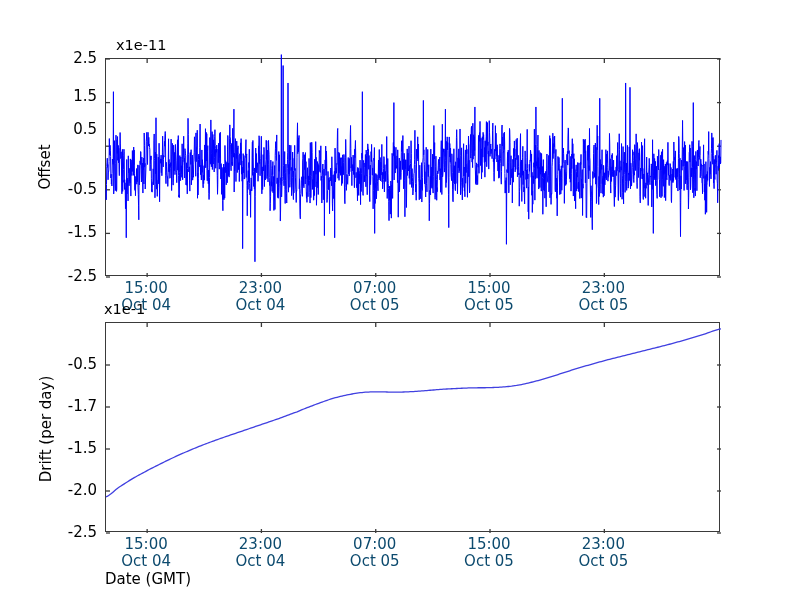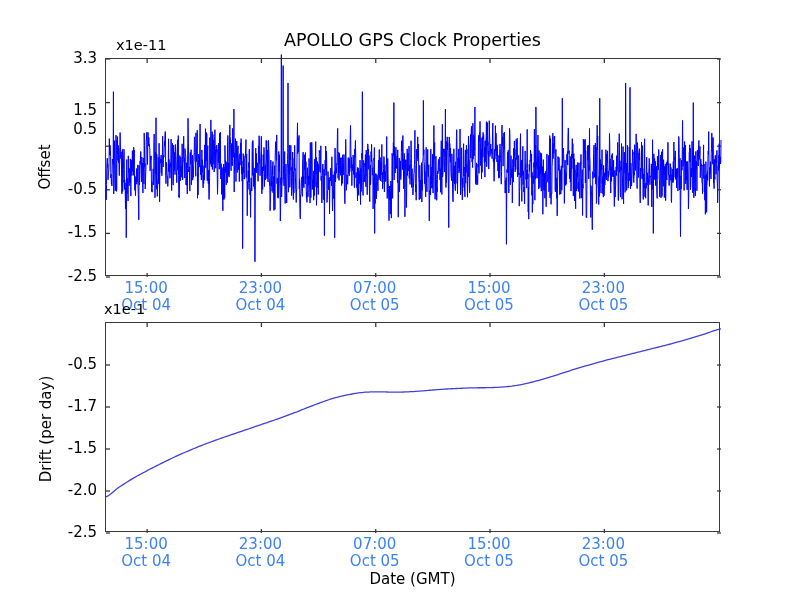--- a/index.html
+++ b/index.html
@@ -54,48 +54,47 @@
     white-space: nowrap;
     transform-origin: 50% 50%;
     transform: rotate(-90deg);
     text-align: center;
   }
   .xlabel {
     position: absolute;
     font-size: 15px;
     color: #000000;
     white-space: nowrap;
-    text-align: center;
+    text-align: left;
   }
   .ytick {
     position: absolute;
     font-size: 15px;
     color: #000000;
     white-space: nowrap;
     text-align: right;
     transform: translateY(-50%);
   }
   .xtick {
     position: absolute;
     font-size: 15px;
-    color: #3b82f6;
+    color: #0c4a6e;
     white-space: nowrap;
     text-align: center;
     transform: translateX(-50%);
     line-height: 1.12;
   }
   .xtick .l1 { display: block; }
   .xtick .l2 { display: block; }
 </style>
 </head>
 <body>
 
 <div id="figure">
 
-  <div class="fig-title" id="figTitle" style="left:105px; top:30px; width:615px;">APOLLO GPS Clock Properties</div>
 
   <div class="exp-label" style="left:116px; top:37px;">x1e-11</div>
 
   <div class="ylabel" style="left:-5px; top:158px; width:100px;">Offset</div>
 
   <div class="axes" id="axesTop" style="left:105px; top:58px; width:615px; height:218px;">
     <svg class="plotsvg" id="svgTop" width="615" height="218" viewBox="0 0 615 218">
       <g id="ticksTop">
           <line x1="41.1435" x2="41.1435" y1="218" y2="214" stroke="#3a3a3a" stroke-width="1.3"></line>
           <line x1="41.1435" x2="41.1435" y1="0" y2="4" stroke="#3a3a3a" stroke-width="1.3"></line>
@@ -118,22 +117,22 @@
           <line y1="174.4" y2="174.4" x1="0" x2="4" stroke="#3a3a3a" stroke-width="1.3"></line>
           <line y1="174.4" y2="174.4" x1="615" x2="611" stroke="#3a3a3a" stroke-width="1.3"></line>
           <line y1="218" y2="218" x1="0" x2="4" stroke="#3a3a3a" stroke-width="1.3"></line>
           <line y1="218" y2="218" x1="615" x2="611" stroke="#3a3a3a" stroke-width="1.3"></line>
         </g>
       <polyline id="offsetLine" fill="none" stroke="#0000ff" stroke-width="1" points="0.00,130.96 0.26,140.84 0.51,125.60 0.77,107.42 1.03,103.16 1.28,99.19 1.54,108.39 1.79,105.54 2.05,120.79 2.31,113.93 2.56,113.08 2.82,110.97 3.08,102.52 3.33,79.55 3.59,92.10 3.85,96.14 4.10,86.30 4.36,91.65 4.61,97.43 4.87,118.97 5.13,115.20 5.38,124.93 5.64,120.62 5.90,127.01 6.15,114.75 6.41,100.03 6.67,101.97 6.92,103.11 7.18,105.33 7.43,32.70 7.69,134.94 7.95,129.12 8.20,107.05 8.46,81.68 8.72,101.37 8.97,116.90 9.23,131.73 9.49,131.09 9.74,104.26 10.00,76.15 10.25,118.98 10.51,132.39 10.77,130.26 11.02,80.85 11.28,94.46 11.54,77.54 11.79,101.33 12.05,97.40 12.31,86.41 12.56,103.83 12.82,89.25 13.07,110.05 13.33,116.62 13.59,103.87 13.84,91.95 14.10,73.54 14.36,84.94 14.61,92.88 14.87,99.68 15.13,92.78 15.38,99.58 15.64,118.99 15.89,134.84 16.15,100.58 16.41,90.35 16.66,132.38 16.92,120.97 17.18,123.33 17.43,110.41 17.69,96.12 17.94,90.23 18.20,92.52 18.46,129.78 18.71,120.72 18.97,130.76 19.23,128.88 19.48,149.71 19.74,130.27 20.00,123.76 20.25,178.76 20.51,121.08 20.76,100.49 21.02,134.95 21.28,119.16 21.53,127.20 21.79,120.93 22.05,141.91 22.30,96.83 22.56,113.78 22.82,109.20 23.07,126.80 23.33,119.19 23.58,122.17 23.84,109.49 24.10,124.10 24.35,99.90 24.61,111.41 24.87,137.05 25.12,100.77 25.38,103.96 25.64,113.40 25.89,116.55 26.15,109.04 26.40,91.56 26.66,112.40 26.92,111.90 27.17,98.14 27.43,116.33 27.69,88.04 27.94,105.68 28.20,91.05 28.46,114.92 28.71,130.62 28.97,131.45 29.22,120.16 29.48,136.72 29.74,117.44 29.99,122.23 30.25,121.36 30.51,109.57 30.76,125.19 31.02,117.44 31.28,122.75 31.53,118.07 31.79,105.87 32.04,128.18 32.30,135.22 32.56,146.82 32.81,160.81 33.07,106.31 33.33,125.88 33.58,119.97 33.84,111.89 34.10,101.89 34.35,105.51 34.61,92.50 34.86,92.96 35.12,103.99 35.38,123.03 35.63,120.13 35.89,98.10 36.15,109.43 36.40,104.01 36.66,122.38 36.92,134.04 37.17,108.99 37.43,110.75 37.68,99.08 37.94,125.01 38.20,73.98 38.45,86.52 38.71,108.14 38.97,104.34 39.22,130.02 39.48,121.01 39.74,114.01 39.99,107.38 40.25,82.44 40.50,79.02 40.76,73.35 41.02,81.96 41.27,90.17 41.53,105.53 41.79,85.57 42.04,73.30 42.30,81.56 42.56,87.05 42.81,78.33 43.07,85.88 43.32,85.18 43.58,88.58 43.84,90.83 44.09,111.80 44.35,105.41 44.61,96.95 44.86,100.83 45.12,96.86 45.38,119.86 45.63,132.45 45.89,130.41 46.14,133.16 46.40,123.30 46.66,122.92 46.91,123.40 47.17,109.80 47.43,125.82 47.68,118.53 47.94,81.87 48.20,74.96 48.45,99.43 48.71,101.25 48.96,138.79 49.22,125.39 49.48,93.19 49.73,114.77 49.99,58.76 50.25,100.07 50.50,130.12 50.76,95.16 51.02,128.20 51.27,137.36 51.53,129.14 51.78,120.77 52.04,120.21 52.30,98.14 52.55,120.97 52.81,124.92 53.07,84.22 53.32,100.21 53.58,142.78 53.83,115.72 54.09,102.46 54.35,99.93 54.60,104.23 54.86,103.03 55.12,96.14 55.37,113.75 55.63,100.11 55.89,116.74 56.14,107.47 56.40,93.80 56.65,77.15 56.91,97.03 57.17,107.96 57.42,100.44 57.68,96.42 57.94,98.11 58.19,88.98 58.45,82.39 58.71,87.12 58.96,75.10 59.22,72.52 59.47,74.79 59.73,116.57 59.99,124.67 60.24,103.25 60.50,107.70 60.76,113.61 61.01,115.87 61.27,118.33 61.53,117.68 61.78,127.39 62.04,120.36 62.29,100.20 62.55,79.80 62.81,112.62 63.06,100.46 63.32,113.09 63.58,105.10 63.83,119.28 64.09,119.02 64.35,109.14 64.60,103.67 64.86,107.54 65.11,80.14 65.37,107.73 65.63,131.56 65.88,97.92 66.14,95.22 66.40,84.39 66.65,86.32 66.91,123.40 67.17,126.14 67.42,119.88 67.68,86.15 67.93,97.99 68.19,111.81 68.45,102.74 68.70,93.38 68.96,115.64 69.22,110.10 69.47,85.49 69.73,95.33 69.99,101.81 70.24,111.85 70.50,113.29 70.75,123.67 71.01,107.00 71.27,93.36 71.52,80.82 71.78,111.21 72.04,99.70 72.29,76.60 72.55,116.75 72.81,138.10 73.06,135.84 73.32,138.64 73.57,113.21 73.83,96.59 74.09,110.18 74.34,120.38 74.60,121.69 74.86,97.98 75.11,111.53 75.37,106.74 75.63,115.28 75.88,118.35 76.14,84.82 76.39,100.57 76.65,120.82 76.91,106.82 77.16,100.93 77.42,96.06 77.68,77.22 77.93,94.92 78.19,102.72 78.45,99.32 78.70,119.01 78.96,89.65 79.21,91.53 79.47,94.83 79.73,96.68 79.98,125.84 80.24,123.08 80.50,103.81 80.75,126.26 81.01,114.17 81.27,134.88 81.52,109.37 81.78,84.86 82.03,59.34 82.29,75.61 82.55,95.17 82.80,112.94 83.06,109.94 83.32,107.87 83.57,121.11 83.83,132.11 84.09,95.25 84.34,93.51 84.60,97.13 84.85,105.41 85.11,90.69 85.37,125.86 85.62,118.48 85.88,112.04 86.14,100.86 86.39,96.05 86.65,121.16 86.90,117.14 87.16,117.19 87.42,118.20 87.67,105.95 87.93,97.10 88.19,93.37 88.44,77.80 88.70,80.72 88.96,96.90 89.21,102.08 89.47,102.94 89.72,117.25 89.98,73.90 90.24,102.69 90.49,88.69 90.75,89.60 91.01,86.19 91.26,71.21 91.52,139.26 91.78,114.05 92.03,136.00 92.29,119.39 92.54,100.19 92.80,95.08 93.06,99.95 93.31,97.32 93.57,107.78 93.83,88.46 94.08,65.02 94.34,106.99 94.60,115.70 94.85,106.08 95.11,116.93 95.36,121.05 95.62,115.03 95.88,90.93 96.13,113.33 96.39,100.68 96.65,105.01 96.90,125.40 97.16,128.81 97.42,116.34 97.67,124.61 97.93,106.72 98.18,107.61 98.44,121.16 98.70,85.95 98.95,103.60 99.21,102.43 99.47,69.69 99.72,108.81 99.98,91.47 100.24,73.33 100.49,101.74 100.75,74.74 101.00,111.50 101.26,121.79 101.52,92.82 101.77,86.62 102.03,108.69 102.29,124.74 102.54,111.08 102.80,134.74 103.06,140.50 103.31,135.85 103.57,118.34 103.82,78.53 104.08,102.23 104.34,105.24 104.59,104.50 104.85,60.93 105.11,84.94 105.36,107.74 105.62,94.42 105.88,85.99 106.13,72.66 106.39,110.53 106.64,93.66 106.90,75.48 107.16,105.04 107.41,80.83 107.67,90.20 107.93,85.60 108.18,112.99 108.44,98.25 108.70,77.70 108.95,70.69 109.21,86.36 109.46,89.68 109.72,109.26 109.98,97.92 110.23,90.24 110.49,93.26 110.75,86.08 111.00,107.75 111.26,116.47 111.52,135.28 111.77,125.59 112.03,90.20 112.28,103.72 112.54,84.21 112.80,91.85 113.05,96.56 113.31,110.15 113.57,74.45 113.82,96.95 114.08,98.66 114.34,73.22 114.59,104.12 114.85,119.98 115.10,104.59 115.36,107.94 115.62,135.32 115.87,125.65 116.13,108.44 116.39,134.93 116.64,141.61 116.90,151.73 117.16,110.40 117.41,140.10 117.67,105.04 117.92,140.77 118.18,128.05 118.44,108.36 118.69,139.13 118.95,86.45 119.21,102.10 119.46,101.67 119.72,113.69 119.97,102.67 120.23,125.85 120.49,110.33 120.74,108.21 121.00,103.68 121.26,123.77 121.51,90.07 121.77,76.46 122.03,78.95 122.28,116.84 122.54,113.56 122.79,103.82 123.05,118.13 123.31,116.34 123.56,79.13 123.82,65.87 124.08,77.49 124.33,78.38 124.59,85.20 124.85,108.28 125.10,111.77 125.36,95.79 125.61,84.46 125.87,105.63 126.13,103.01 126.38,106.74 126.64,69.37 126.90,84.20 127.15,90.31 127.41,95.77 127.67,98.20 127.92,50.14 128.18,133.00 128.43,94.30 128.69,111.85 128.95,107.75 129.20,88.45 129.46,79.66 129.72,94.24 129.97,122.55 130.23,94.47 130.49,99.43 130.74,82.14 131.00,93.82 131.25,113.55 131.51,88.96 131.77,90.31 132.02,86.84 132.28,95.72 132.54,110.63 132.79,104.02 133.05,103.52 133.31,122.56 133.56,113.70 133.82,94.78 134.07,106.12 134.33,99.46 134.59,83.85 134.84,99.79 135.10,79.63 135.36,91.24 135.61,115.17 135.87,101.91 136.13,122.24 136.38,108.18 136.64,189.66 136.89,129.31 137.15,94.64 137.41,97.60 137.66,113.75 137.92,96.50 138.18,120.11 138.43,118.74 138.69,119.68 138.95,99.67 139.20,99.21 139.46,96.63 139.71,88.03 139.97,80.61 140.23,118.52 140.48,96.35 140.74,94.91 141.00,126.67 141.25,156.76 141.51,134.45 141.77,122.16 142.02,130.45 142.28,111.63 142.53,122.66 142.79,103.52 143.05,108.68 143.30,90.24 143.56,124.56 143.82,132.71 144.07,135.94 144.33,130.46 144.59,158.35 144.84,130.10 145.10,118.90 145.35,120.64 145.61,131.97 145.87,131.31 146.12,96.10 146.38,83.07 146.64,116.34 146.89,81.45 147.15,98.86 147.41,112.67 147.66,127.46 147.92,125.20 148.17,115.92 148.43,130.08 148.69,108.95 148.94,202.74 149.20,137.75 149.46,113.88 149.71,89.02 149.97,112.34 150.23,96.77 150.48,94.58 150.74,113.85 150.99,103.60 151.25,107.43 151.51,104.44 151.76,111.86 152.02,122.30 152.28,116.35 152.53,86.91 152.79,89.87 153.05,76.76 153.30,78.89 153.56,104.44 153.81,103.55 154.07,116.75 154.33,99.47 154.58,98.98 154.84,98.14 155.10,90.61 155.35,77.27 155.61,115.22 155.86,134.85 156.12,107.84 156.38,109.82 156.63,130.56 156.89,116.83 157.15,95.61 157.40,101.85 157.66,111.86 157.92,88.40 158.17,90.65 158.43,127.57 158.68,115.72 158.94,113.99 159.20,106.30 159.45,120.98 159.71,105.02 159.97,100.76 160.22,81.22 160.48,100.43 160.74,81.98 160.99,119.64 161.25,91.00 161.50,116.65 161.76,101.64 162.02,122.93 162.27,105.25 162.53,81.38 162.79,91.06 163.04,95.21 163.30,118.82 163.56,126.42 163.81,122.70 164.07,151.75 164.32,144.68 164.58,137.19 164.84,101.15 165.09,109.44 165.35,116.72 165.61,127.20 165.86,123.28 166.12,132.43 166.38,107.54 166.63,115.41 166.89,102.56 167.14,133.96 167.40,117.56 167.66,122.54 167.91,151.45 168.17,117.54 168.43,141.20 168.68,106.52 168.94,150.44 169.20,96.33 169.45,89.40 169.71,82.67 169.96,92.34 170.22,98.63 170.48,101.35 170.73,75.93 170.99,124.68 171.25,118.87 171.50,138.45 171.76,133.20 172.02,120.93 172.27,139.25 172.53,128.77 172.78,92.50 173.04,112.31 173.30,95.79 173.55,106.97 173.81,124.16 174.07,135.97 174.32,162.04 174.58,151.04 174.84,118.70 175.09,125.68 175.35,-4.36 175.60,137.95 175.86,126.94 176.12,122.61 176.37,120.40 176.63,119.62 176.89,117.54 177.14,6.54 177.40,106.43 177.66,121.47 177.91,126.54 178.17,126.93 178.42,114.84 178.68,92.56 178.94,130.35 179.19,144.49 179.45,121.85 179.71,113.44 179.96,105.08 180.22,130.57 180.48,134.36 180.73,144.01 180.99,122.98 181.24,109.61 181.50,100.68 181.76,93.25 182.01,23.98 182.27,116.17 182.53,133.15 182.78,105.51 183.04,115.09 183.30,85.98 183.55,102.26 183.81,128.32 184.06,123.77 184.32,92.72 184.58,100.69 184.83,86.27 185.09,111.50 185.35,108.38 185.60,136.65 185.86,132.03 186.12,128.87 186.37,118.61 186.63,93.02 186.88,102.31 187.14,130.01 187.40,140.57 187.65,112.08 187.91,133.88 188.17,99.32 188.42,110.95 188.68,86.34 188.93,111.68 189.19,109.43 189.45,118.09 189.70,128.99 189.96,133.13 190.22,143.44 190.47,131.68 190.73,132.05 190.99,98.18 191.24,76.97 191.50,63.82 191.75,94.68 192.01,84.32 192.27,78.91 192.52,92.69 192.78,81.50 193.04,76.46 193.29,129.85 193.55,119.76 193.81,144.06 194.06,156.44 194.32,159.84 194.57,135.70 194.83,134.53 195.09,129.43 195.34,121.70 195.60,120.67 195.86,117.76 196.11,134.75 196.37,137.35 196.63,103.04 196.88,99.54 197.14,93.13 197.39,126.58 197.65,117.49 197.91,128.81 198.16,95.83 198.42,99.57 198.68,110.63 198.93,95.69 199.19,124.96 199.45,93.58 199.70,120.04 199.96,102.64 200.21,129.12 200.47,139.24 200.73,133.46 200.98,143.37 201.24,113.17 201.50,108.74 201.75,123.27 202.01,137.72 202.27,116.91 202.52,121.64 202.78,126.34 203.03,99.41 203.29,109.07 203.55,121.47 203.80,133.57 204.06,144.06 204.32,83.62 204.57,116.59 204.83,138.63 205.09,128.15 205.34,117.17 205.60,83.20 205.85,83.48 206.11,93.67 206.37,130.46 206.62,127.06 206.88,120.49 207.14,129.70 207.39,111.90 207.65,141.20 207.91,131.77 208.16,134.22 208.42,136.55 208.67,100.15 208.93,127.97 209.19,127.47 209.44,99.22 209.70,82.63 209.96,115.26 210.21,98.34 210.47,146.28 210.73,133.22 210.98,122.90 211.24,124.30 211.49,102.59 211.75,128.73 212.01,104.60 212.26,135.53 212.52,111.22 212.78,106.33 213.03,112.54 213.29,91.36 213.55,93.86 213.80,92.01 214.06,110.28 214.31,113.41 214.57,101.11 214.83,86.80 215.08,121.47 215.34,117.23 215.60,119.89 215.85,144.02 216.11,119.58 216.37,115.89 216.62,110.64 216.88,105.03 217.13,130.28 217.39,140.71 217.65,116.44 217.90,109.96 218.16,109.99 218.42,176.58 218.67,117.39 218.93,110.87 219.19,100.91 219.44,109.86 219.70,87.12 219.95,116.38 220.21,114.07 220.47,92.06 220.72,104.72 220.98,143.48 221.24,140.45 221.49,131.71 221.75,130.55 222.01,112.41 222.26,121.07 222.52,130.62 222.77,119.14 223.03,123.03 223.29,121.23 223.54,154.76 223.80,132.20 224.06,118.09 224.31,121.84 224.57,110.41 224.82,109.01 225.08,111.79 225.34,117.87 225.59,126.79 225.85,97.77 226.11,115.33 226.36,144.46 226.62,151.88 226.88,136.11 227.13,115.68 227.39,132.93 227.64,139.57 227.90,131.66 228.16,133.81 228.41,112.31 228.67,178.76 228.93,89.43 229.18,89.07 229.44,122.89 229.70,120.11 229.95,109.01 230.21,112.18 230.46,114.22 230.72,104.53 230.98,105.26 231.23,87.74 231.49,71.22 231.75,69.42 232.00,119.24 232.26,115.06 232.52,114.59 232.77,93.16 233.03,121.39 233.28,100.51 233.54,94.36 233.80,113.20 234.05,114.10 234.31,98.75 234.57,116.30 234.82,99.26 235.08,100.04 235.34,98.66 235.59,126.50 235.85,107.52 236.10,110.59 236.36,124.36 236.62,95.83 236.87,101.54 237.13,109.23 237.39,115.73 237.64,103.53 237.90,95.45 238.16,98.36 238.41,125.04 238.67,140.94 238.92,144.71 239.18,128.25 239.44,98.11 239.69,80.44 239.95,91.44 240.21,114.72 240.46,131.32 240.72,120.55 240.98,115.55 241.23,117.32 241.49,124.76 241.74,125.28 242.00,115.34 242.26,98.50 242.51,114.71 242.77,105.19 243.03,100.76 243.28,116.95 243.54,99.52 243.80,112.73 244.05,96.75 244.31,75.37 244.56,66.49 244.82,89.29 245.08,109.08 245.33,106.51 245.59,98.36 245.85,126.64 246.10,106.39 246.36,105.57 246.62,111.78 246.87,107.02 247.13,96.08 247.38,100.97 247.64,115.53 247.90,108.42 248.15,118.57 248.41,128.73 248.67,90.24 248.92,98.68 249.18,88.66 249.44,81.47 249.69,96.13 249.95,118.77 250.20,113.36 250.46,127.53 250.72,128.76 250.97,125.82 251.23,125.11 251.49,141.76 251.74,108.39 252.00,134.72 252.26,109.23 252.51,132.32 252.77,136.44 253.02,112.30 253.28,124.72 253.54,115.06 253.79,119.52 254.05,101.10 254.31,115.01 254.56,145.61 254.82,109.45 255.08,132.60 255.33,129.74 255.59,114.33 255.84,94.15 256.10,99.53 256.36,32.70 256.61,99.37 256.87,134.62 257.13,136.42 257.38,103.72 257.64,101.40 257.89,106.28 258.15,123.04 258.41,116.66 258.66,122.37 258.92,103.99 259.18,107.97 259.43,95.50 259.69,119.95 259.95,127.81 260.20,91.10 260.46,96.32 260.71,117.04 260.97,116.52 261.23,135.71 261.48,92.69 261.74,84.87 262.00,87.28 262.25,92.28 262.51,90.32 262.77,110.34 263.02,96.48 263.28,116.67 263.53,135.83 263.79,142.61 264.05,108.89 264.30,106.16 264.56,125.63 264.82,119.04 265.07,92.63 265.33,102.63 265.59,85.39 265.84,101.44 266.10,101.39 266.35,115.92 266.61,109.10 266.87,117.59 267.12,149.85 267.38,131.45 267.64,118.06 267.89,99.11 268.15,101.53 268.41,88.53 268.66,174.40 268.92,114.44 269.17,144.48 269.43,124.39 269.69,128.54 269.94,114.68 270.20,118.05 270.46,139.78 270.71,130.88 270.97,115.76 271.23,119.41 271.48,122.66 271.74,127.18 271.99,131.78 272.25,116.56 272.51,101.10 272.76,114.54 273.02,120.87 273.28,90.50 273.53,118.79 273.79,105.64 274.05,98.36 274.30,98.86 274.56,121.85 274.81,103.12 275.07,116.10 275.33,113.00 275.58,108.78 275.84,85.40 276.10,122.89 276.35,113.28 276.61,129.84 276.87,125.50 277.12,123.43 277.38,120.53 277.63,109.38 277.89,97.61 278.15,99.20 278.40,132.94 278.66,115.83 278.92,105.64 279.17,122.04 279.43,112.51 279.69,122.51 279.94,122.46 280.20,113.82 280.45,107.06 280.71,77.52 280.97,111.71 281.22,139.46 281.48,121.63 281.74,99.50 281.99,114.84 282.25,124.34 282.51,129.60 282.76,142.45 283.02,161.65 283.27,133.07 283.53,127.14 283.79,141.11 284.04,127.14 284.30,155.11 284.56,131.30 284.81,122.01 285.07,124.74 285.33,159.15 285.58,126.04 285.84,126.59 286.09,94.34 286.35,96.51 286.61,139.40 286.86,98.84 287.12,95.47 287.38,83.43 287.63,96.57 287.89,43.60 288.15,120.96 288.40,87.51 288.66,99.41 288.91,97.70 289.17,114.06 289.43,111.55 289.68,95.98 289.94,88.27 290.20,108.79 290.45,109.37 290.71,105.70 290.96,96.90 291.22,98.61 291.48,123.54 291.73,90.83 291.99,120.34 292.25,158.18 292.50,134.56 292.76,122.03 293.02,120.15 293.27,99.04 293.53,132.80 293.78,118.60 294.04,108.33 294.30,117.63 294.55,101.88 294.81,120.59 295.07,113.44 295.32,93.29 295.58,82.19 295.84,92.08 296.09,81.44 296.35,110.62 296.60,110.59 296.86,76.55 297.12,109.39 297.37,100.46 297.63,129.79 297.89,128.00 298.14,94.27 298.40,96.91 298.66,121.70 298.91,157.76 299.17,130.49 299.42,100.82 299.68,109.97 299.94,100.82 300.19,115.44 300.45,148.50 300.71,124.93 300.96,102.20 301.22,89.90 301.48,116.45 301.73,104.41 301.99,94.10 302.24,108.17 302.50,111.87 302.76,110.26 303.01,87.09 303.27,119.35 303.53,106.58 303.78,112.58 304.04,125.42 304.30,110.85 304.55,104.64 304.81,99.37 305.06,81.71 305.32,94.42 305.58,128.42 305.83,125.66 306.09,109.60 306.35,118.36 306.60,122.68 306.86,135.96 307.12,132.82 307.37,129.47 307.63,123.03 307.88,114.56 308.14,114.13 308.40,105.66 308.65,100.31 308.91,71.27 309.17,105.55 309.42,124.31 309.68,132.96 309.94,125.30 310.19,141.23 310.45,111.98 310.70,90.19 310.96,97.30 311.22,90.19 311.47,99.41 311.73,77.82 311.99,101.99 312.24,90.80 312.50,85.09 312.76,119.64 313.01,123.89 313.27,140.77 313.52,126.90 313.78,106.19 314.04,119.25 314.29,139.75 314.55,128.86 314.81,120.91 315.06,129.63 315.32,120.15 315.58,103.69 315.83,143.04 316.09,124.42 316.34,131.38 316.60,118.22 316.86,101.97 317.11,98.78 317.37,41.42 317.63,95.84 317.88,90.81 318.14,102.69 318.40,105.15 318.65,124.79 318.91,112.55 319.16,126.64 319.42,129.04 319.68,137.99 319.93,112.16 320.19,88.29 320.45,124.44 320.70,126.14 320.96,132.90 321.22,111.06 321.47,108.11 321.73,90.43 321.98,112.88 322.24,117.62 322.50,114.49 322.75,105.72 323.01,133.25 323.27,161.75 323.52,144.67 323.78,131.45 324.04,135.37 324.29,117.30 324.55,135.97 324.80,90.08 325.06,128.63 325.32,125.52 325.57,117.00 325.83,108.05 326.09,129.36 326.34,110.20 326.60,95.17 326.85,128.97 327.11,134.09 327.37,117.16 327.62,90.94 327.88,66.49 328.14,86.36 328.39,99.95 328.65,83.60 328.91,138.52 329.16,140.31 329.42,136.08 329.67,107.19 329.93,97.16 330.19,113.75 330.44,120.31 330.70,141.27 330.96,128.46 331.21,132.76 331.47,115.63 331.73,111.93 331.98,114.69 332.24,106.80 332.49,100.44 332.75,103.97 333.01,112.16 333.26,108.79 333.52,102.30 333.78,98.06 334.03,120.93 334.29,109.66 334.55,133.28 334.80,123.48 335.06,90.40 335.31,81.71 335.57,116.72 335.83,135.52 336.08,109.71 336.34,65.21 336.60,117.84 336.85,115.12 337.11,105.14 337.37,89.79 337.62,92.79 337.88,92.41 338.13,99.12 338.39,113.08 338.65,108.62 338.90,89.90 339.16,97.53 339.42,50.14 339.67,101.49 339.93,128.49 340.19,82.29 340.44,123.48 340.70,116.33 340.95,87.83 341.21,77.87 341.47,90.61 341.72,83.54 341.98,91.48 342.24,109.93 342.49,135.62 342.75,168.62 343.01,118.70 343.26,77.94 343.52,97.72 343.77,84.50 344.03,93.54 344.29,103.22 344.54,89.04 344.80,105.78 345.06,115.95 345.31,118.61 345.57,121.62 345.83,94.79 346.08,96.98 346.34,113.22 346.59,130.11 346.85,142.04 347.11,142.78 347.36,124.57 347.62,105.96 347.88,89.78 348.13,116.15 348.39,124.86 348.65,106.74 348.90,114.12 349.16,129.97 349.41,131.67 349.67,102.75 349.93,124.48 350.18,102.92 350.44,78.50 350.70,70.68 350.95,81.77 351.21,107.04 351.47,134.82 351.72,119.76 351.98,98.84 352.23,108.85 352.49,106.91 352.75,89.86 353.00,113.89 353.26,99.59 353.52,111.63 353.77,100.17 354.03,69.97 354.29,96.33 354.54,135.79 354.80,134.50 355.05,123.67 355.31,97.37 355.57,88.84 355.82,123.21 356.08,127.70 356.34,140.92 356.59,119.24 356.85,128.59 357.11,125.28 357.36,89.76 357.62,84.71 357.87,117.01 358.13,108.01 358.39,132.12 358.64,125.26 358.90,137.78 359.16,98.84 359.41,90.90 359.67,124.34 359.92,105.15 360.18,113.60 360.44,86.26 360.69,94.87 360.95,90.38 361.21,120.47 361.46,138.29 361.72,110.23 361.98,103.40 362.23,100.03 362.49,77.12 362.74,117.74 363.00,101.17 363.26,124.91 363.51,133.84 363.77,132.41 364.03,86.14 364.28,84.93 364.54,75.53 364.80,99.07 365.05,83.44 365.31,69.09 365.56,67.30 365.82,94.30 366.08,103.10 366.33,98.16 366.59,108.61 366.85,64.24 367.10,100.18 367.36,86.37 367.62,75.79 367.87,88.48 368.13,96.80 368.38,77.79 368.64,91.51 368.90,47.96 369.15,105.27 369.41,112.59 369.67,124.59 369.92,111.94 370.18,125.77 370.44,103.88 370.69,114.86 370.95,122.42 371.20,116.51 371.46,125.48 371.72,125.57 371.97,104.94 372.23,108.28 372.49,78.16 372.74,76.30 373.00,114.32 373.26,79.28 373.51,73.59 373.77,82.38 374.02,62.38 374.28,83.01 374.54,106.52 374.79,89.62 375.05,79.20 375.31,106.54 375.56,119.88 375.82,89.87 376.08,113.32 376.33,77.74 376.59,90.67 376.84,98.10 377.10,73.34 377.36,80.26 377.61,75.63 377.87,81.50 378.13,97.48 378.38,103.45 378.64,88.56 378.90,118.17 379.15,81.74 379.41,102.68 379.66,82.58 379.92,83.42 380.18,77.48 380.43,62.59 380.69,107.74 380.95,98.90 381.20,86.93 381.46,63.56 381.72,86.51 381.97,82.90 382.23,94.90 382.48,92.15 382.74,110.08 383.00,93.26 383.25,61.69 383.51,73.40 383.77,80.05 384.02,97.36 384.28,91.93 384.54,86.58 384.79,85.03 385.05,94.67 385.30,90.29 385.56,91.41 385.82,90.78 386.07,99.70 386.33,88.83 386.59,71.24 386.84,64.07 387.10,91.99 387.36,102.66 387.61,99.50 387.87,113.64 388.12,122.24 388.38,110.08 388.64,90.30 388.89,100.11 389.15,92.89 389.41,66.65 389.66,92.16 389.92,74.92 390.18,74.25 390.43,96.68 390.69,88.26 390.94,103.03 391.20,85.79 391.46,94.15 391.71,98.82 391.97,112.07 392.23,101.05 392.48,109.89 392.74,119.22 392.99,96.27 393.25,118.58 393.51,102.14 393.76,89.79 394.02,84.92 394.28,89.74 394.53,99.83 394.79,104.71 395.05,120.33 395.30,125.16 395.56,112.66 395.81,70.08 396.07,66.02 396.33,86.90 396.58,78.02 396.84,92.51 397.10,107.16 397.35,92.30 397.61,93.29 397.87,74.23 398.12,90.38 398.38,73.15 398.63,82.88 398.89,114.65 399.15,134.11 399.40,121.59 399.66,133.76 399.92,125.32 400.17,118.64 400.43,185.30 400.69,134.19 400.94,110.55 401.20,113.40 401.45,99.12 401.71,93.26 401.97,113.84 402.22,91.17 402.48,103.67 402.74,133.95 402.99,132.10 403.25,93.98 403.51,69.44 403.76,71.38 404.02,83.77 404.27,125.81 404.53,122.60 404.79,103.77 405.04,96.71 405.30,109.57 405.56,118.59 405.81,113.58 406.07,109.42 406.33,143.99 406.58,117.00 406.84,100.29 407.09,105.08 407.35,123.16 407.61,89.43 407.86,107.98 408.12,100.18 408.38,81.92 408.63,97.23 408.89,90.19 409.15,112.91 409.40,98.95 409.66,110.43 409.91,110.46 410.17,80.49 410.43,85.82 410.68,86.57 410.94,100.69 411.20,79.18 411.45,117.80 411.71,108.84 411.97,108.26 412.22,96.33 412.48,107.26 412.73,115.88 412.99,113.97 413.25,147.16 413.50,132.55 413.76,128.67 414.02,116.54 414.27,83.74 414.53,74.67 414.79,118.50 415.04,103.10 415.30,110.59 415.55,100.97 415.81,142.44 416.07,105.73 416.32,116.27 416.58,98.53 416.84,87.31 417.09,125.55 417.35,119.59 417.61,111.91 417.86,133.01 418.12,127.83 418.37,137.07 418.63,144.96 418.89,112.55 419.14,91.89 419.40,112.07 419.66,105.12 419.91,120.47 420.17,117.58 420.43,111.15 420.68,129.13 420.94,98.37 421.19,70.39 421.45,109.40 421.71,119.85 421.96,114.98 422.22,152.86 422.48,127.98 422.73,160.14 422.99,125.09 423.25,105.34 423.50,112.25 423.76,104.60 424.01,101.42 424.27,102.18 424.53,91.18 424.78,93.62 425.04,104.61 425.30,118.34 425.55,94.97 425.81,136.28 426.07,113.30 426.32,153.44 426.58,131.87 426.83,145.19 427.09,116.87 427.35,124.61 427.60,119.47 427.86,103.71 428.12,108.24 428.37,70.12 428.63,109.20 428.88,141.15 429.14,102.84 429.40,86.06 429.65,120.00 429.91,47.96 430.17,85.51 430.42,107.03 430.68,102.59 430.94,118.85 431.19,104.86 431.45,109.35 431.70,87.50 431.96,76.04 432.22,119.47 432.47,98.70 432.73,130.05 432.99,91.40 433.24,109.29 433.50,108.35 433.76,128.48 434.01,128.57 434.27,93.59 434.52,115.19 434.78,103.96 435.04,117.50 435.29,132.13 435.55,94.47 435.81,108.95 436.06,113.04 436.32,107.51 436.58,118.45 436.83,155.28 437.09,131.44 437.34,100.60 437.60,119.51 437.86,131.20 438.11,120.27 438.37,131.88 438.63,114.30 438.88,139.16 439.14,125.19 439.40,112.46 439.65,113.09 439.91,131.89 440.16,147.77 440.42,111.89 440.68,109.94 440.93,94.99 441.19,110.94 441.45,122.42 441.70,122.87 441.96,123.39 442.22,116.44 442.47,106.86 442.73,96.40 442.98,132.88 443.24,119.08 443.50,86.13 443.75,76.64 444.01,138.83 444.27,122.13 444.52,79.52 444.78,107.15 445.04,145.38 445.29,134.40 445.55,135.39 445.80,134.32 446.06,107.82 446.32,103.15 446.57,88.00 446.83,74.18 447.09,99.60 447.34,84.60 447.60,90.18 447.86,94.38 448.11,77.78 448.37,87.72 448.62,77.02 448.88,93.07 449.14,130.01 449.39,132.85 449.65,98.45 449.91,90.42 450.16,122.24 450.42,119.11 450.68,139.22 450.93,128.81 451.19,156.89 451.44,131.30 451.70,115.87 451.96,97.47 452.21,102.07 452.47,108.12 452.73,111.38 452.98,98.45 453.24,104.61 453.50,123.13 453.75,135.64 454.01,110.35 454.26,120.89 454.52,112.19 454.78,135.04 455.03,130.40 455.29,106.83 455.55,118.37 455.80,131.25 456.06,119.86 456.32,39.24 456.57,105.32 456.83,108.57 457.08,94.80 457.34,88.99 457.60,94.40 457.85,103.23 458.11,102.88 458.37,144.37 458.62,110.82 458.88,122.31 459.14,101.00 459.39,117.35 459.65,126.45 459.90,113.54 460.16,125.30 460.42,120.75 460.67,114.28 460.93,95.30 461.19,104.45 461.44,92.33 461.70,106.07 461.95,79.06 462.21,68.91 462.47,69.94 462.72,94.55 462.98,92.71 463.24,91.73 463.49,119.61 463.75,113.75 464.01,109.39 464.26,123.22 464.52,121.14 464.77,97.38 465.03,132.14 465.29,114.63 465.54,95.08 465.80,109.73 466.06,91.24 466.31,79.71 466.57,99.33 466.83,84.74 467.08,100.23 467.34,137.05 467.59,98.07 467.85,94.70 468.11,127.96 468.36,99.79 468.62,142.04 468.88,110.43 469.13,122.48 469.39,133.24 469.65,149.72 469.90,110.73 470.16,105.87 470.41,112.48 470.67,132.12 470.93,114.69 471.18,118.14 471.44,115.44 471.70,103.50 471.95,129.76 472.21,124.23 472.47,123.08 472.72,132.63 472.98,103.89 473.23,120.01 473.49,132.97 473.75,139.53 474.00,136.49 474.26,118.91 474.52,103.00 474.77,105.49 475.03,95.38 475.29,139.10 475.54,120.31 475.80,123.30 476.05,112.66 476.31,110.62 476.57,156.54 476.82,124.85 477.08,129.21 477.34,80.21 477.59,85.12 477.85,107.83 478.11,109.03 478.36,92.41 478.62,81.38 478.87,93.93 479.13,80.14 479.39,123.81 479.64,91.70 479.90,110.85 480.16,158.31 480.41,157.72 480.67,158.62 480.93,124.32 481.18,110.92 481.44,86.71 481.69,88.32 481.95,101.24 482.21,94.41 482.46,86.06 482.72,119.89 482.98,106.61 483.23,111.54 483.49,69.46 483.75,98.22 484.00,101.08 484.26,123.13 484.51,138.23 484.77,158.42 485.03,126.69 485.28,132.04 485.54,132.18 485.80,142.23 486.05,159.36 486.31,170.71 486.57,136.03 486.82,112.56 487.08,119.44 487.33,112.23 487.59,94.65 487.85,87.36 488.10,86.01 488.36,113.25 488.62,117.74 488.87,113.67 489.13,118.84 489.39,84.05 489.64,125.16 489.90,123.87 490.15,88.34 490.41,144.51 490.67,142.25 490.92,84.21 491.18,66.20 491.44,90.58 491.69,76.99 491.95,107.64 492.21,126.94 492.46,129.77 492.72,145.59 492.97,117.44 493.23,137.56 493.49,127.86 493.74,39.24 494.00,114.28 494.26,100.49 494.51,102.19 494.77,125.83 495.03,134.18 495.28,106.96 495.54,105.38 495.79,110.46 496.05,90.72 496.31,124.60 496.56,119.72 496.82,134.76 497.08,117.16 497.33,138.16 497.59,106.34 497.84,111.23 498.10,136.84 498.36,125.22 498.61,113.77 498.87,125.89 499.13,119.20 499.38,119.22 499.64,110.00 499.90,90.69 500.15,120.28 500.41,120.94 500.66,95.01 500.92,103.52 501.18,98.49 501.43,91.87 501.69,108.89 501.95,122.17 502.20,111.88 502.46,118.20 502.72,116.09 502.97,115.55 503.23,106.75 503.48,74.45 503.74,84.87 504.00,111.41 504.25,99.79 504.51,125.73 504.77,134.07 505.02,107.84 505.28,118.31 505.54,122.43 505.79,96.10 506.05,98.94 506.30,94.41 506.56,112.39 506.82,117.55 507.07,111.91 507.33,117.74 507.59,101.14 507.84,118.71 508.10,137.78 508.36,147.53 508.61,135.23 508.87,111.41 509.12,138.13 509.38,131.13 509.64,126.31 509.89,112.42 510.15,107.89 510.41,116.59 510.66,96.71 510.92,112.17 511.18,111.53 511.43,94.59 511.69,83.47 511.94,111.66 512.20,141.17 512.46,141.55 512.71,110.64 512.97,93.21 513.23,74.74 513.48,90.69 513.74,113.30 514.00,101.76 514.25,132.91 514.51,138.09 514.76,124.23 515.02,107.63 515.28,111.13 515.53,84.57 515.79,104.69 516.05,140.27 516.30,133.46 516.56,119.16 516.82,116.22 517.07,87.55 517.33,124.67 517.58,144.93 517.84,102.88 518.10,104.32 518.35,93.18 518.61,113.80 518.87,115.46 519.12,133.38 519.38,122.24 519.64,23.98 519.89,102.38 520.15,113.82 520.40,104.03 520.66,131.39 520.92,121.26 521.17,121.56 521.43,86.35 521.69,111.01 521.94,113.96 522.20,129.15 522.46,127.69 522.71,114.00 522.97,115.80 523.22,87.84 523.48,99.77 523.74,121.61 523.99,28.34 524.25,121.62 524.51,129.92 524.76,103.99 525.02,106.22 525.28,114.08 525.53,127.07 525.79,122.56 526.04,115.77 526.30,108.23 526.56,90.73 526.81,96.22 527.07,92.78 527.33,101.79 527.58,120.59 527.84,123.54 528.10,113.54 528.35,116.15 528.61,85.72 528.86,85.80 529.12,91.33 529.38,104.00 529.63,111.55 529.89,99.52 530.15,74.87 530.40,95.08 530.66,95.94 530.91,123.73 531.17,129.57 531.43,83.58 531.68,89.44 531.94,90.63 532.20,100.33 532.45,118.56 532.71,107.59 532.97,93.86 533.22,101.25 533.48,89.69 533.73,97.51 533.99,137.56 534.25,143.88 534.50,109.14 534.76,117.60 535.02,119.79 535.27,114.03 535.53,83.16 535.79,98.36 536.04,112.10 536.30,86.59 536.55,120.08 536.81,109.45 537.07,137.13 537.32,140.49 537.58,119.48 537.84,114.96 538.09,129.16 538.35,88.35 538.61,79.74 538.86,137.58 539.12,132.53 539.37,126.30 539.63,139.23 539.89,123.84 540.14,129.30 540.40,111.57 540.66,98.04 540.91,123.35 541.17,125.70 541.43,113.83 541.68,124.63 541.94,127.22 542.19,146.43 542.45,124.06 542.71,115.77 542.96,108.14 543.22,99.36 543.48,105.07 543.73,123.74 543.99,125.71 544.25,117.08 544.50,117.05 544.76,117.94 545.01,116.97 545.27,104.89 545.53,106.60 545.78,147.93 546.04,121.60 546.30,130.35 546.55,80.72 546.81,109.06 547.07,112.58 547.32,174.40 547.58,116.14 547.83,94.81 548.09,115.91 548.35,119.32 548.60,99.47 548.86,120.83 549.12,115.17 549.37,102.36 549.63,126.58 549.89,118.19 550.14,117.86 550.40,107.22 550.65,121.50 550.91,135.43 551.17,139.38 551.42,97.24 551.68,99.27 551.94,107.51 552.19,102.29 552.45,110.87 552.71,90.52 552.96,100.20 553.22,120.55 553.47,120.63 553.73,137.78 553.99,122.91 554.24,110.20 554.50,110.92 554.76,96.25 555.01,138.83 555.27,99.04 555.53,92.76 555.78,111.64 556.04,137.44 556.29,120.32 556.55,90.27 556.81,119.05 557.06,122.21 557.32,127.29 557.58,100.68 557.83,115.43 558.09,106.99 558.35,138.57 558.60,134.54 558.86,108.34 559.11,114.45 559.37,105.00 559.63,141.64 559.88,128.82 560.14,118.55 560.40,103.43 560.65,118.73 560.91,120.85 561.17,101.93 561.42,101.50 561.68,106.09 561.93,83.32 562.19,107.46 562.45,116.29 562.70,104.46 562.96,125.00 563.22,126.60 563.47,116.23 563.73,116.92 563.98,119.05 564.24,104.64 564.50,114.09 564.75,121.36 565.01,108.51 565.27,141.13 565.52,143.57 565.78,127.89 566.04,115.13 566.29,123.27 566.55,118.45 566.80,110.03 567.06,123.56 567.32,102.41 567.57,121.51 567.83,82.99 568.09,93.90 568.34,101.08 568.60,98.36 568.86,103.06 569.11,118.38 569.37,91.92 569.62,119.56 569.88,110.89 570.14,121.02 570.39,109.96 570.65,128.89 570.91,109.50 571.16,117.90 571.42,115.72 571.68,109.33 571.93,132.06 572.19,120.51 572.44,99.69 572.70,77.44 572.96,79.78 573.21,94.37 573.47,114.23 573.73,131.03 573.98,99.10 574.24,143.41 574.50,177.64 574.75,141.25 575.01,116.80 575.26,130.00 575.52,101.18 575.78,106.13 576.03,111.24 576.29,90.47 576.55,61.42 576.80,86.57 577.06,107.31 577.32,97.51 577.57,88.61 577.83,96.94 578.08,131.47 578.34,107.25 578.60,82.55 578.85,98.67 579.11,103.52 579.37,86.12 579.62,124.80 579.88,106.07 580.14,121.00 580.39,102.38 580.65,115.55 580.90,128.93 581.16,130.83 581.42,126.82 581.67,102.56 581.93,111.04 582.19,125.29 582.44,150.01 582.70,138.36 582.96,118.86 583.21,93.59 583.47,92.60 583.72,85.74 583.98,103.10 584.24,89.00 584.49,130.76 584.75,127.56 585.01,114.94 585.26,109.14 585.52,117.76 585.78,107.88 586.03,82.35 586.29,87.50 586.54,108.81 586.80,133.76 587.06,126.10 587.31,43.60 587.57,120.72 587.83,138.76 588.08,124.66 588.34,96.58 588.60,115.91 588.85,131.48 589.11,129.12 589.36,137.06 589.62,100.37 589.88,92.41 590.13,110.13 590.39,102.59 590.65,104.84 590.90,131.74 591.16,107.22 591.42,90.97 591.67,99.24 591.93,102.85 592.18,107.04 592.44,98.78 592.70,83.58 592.95,81.45 593.21,100.45 593.47,96.53 593.72,95.64 593.98,87.45 594.24,118.77 594.49,112.87 594.75,100.15 595.00,103.77 595.26,107.19 595.52,105.35 595.77,117.47 596.03,124.34 596.29,124.55 596.54,134.74 596.80,106.04 597.06,106.77 597.31,107.31 597.57,85.85 597.82,119.41 598.08,104.99 598.34,132.96 598.59,125.15 598.85,141.23 599.11,116.71 599.36,155.25 599.62,134.19 599.87,102.65 600.13,119.47 600.39,115.36 600.64,153.33 600.90,126.68 601.16,123.30 601.41,112.52 601.67,121.35 601.93,100.14 602.18,92.16 602.44,95.42 602.69,72.60 602.95,99.64 603.21,112.38 603.46,127.42 603.72,108.43 603.98,111.26 604.23,115.09 604.49,102.67 604.75,113.70 605.00,119.91 605.26,94.61 605.51,89.18 605.77,73.93 606.03,80.46 606.28,79.36 606.54,99.04 606.80,105.24 607.05,78.49 607.31,96.46 607.57,123.89 607.82,121.38 608.08,129.65 608.33,100.48 608.59,116.56 608.85,120.51 609.10,98.39 609.36,96.31 609.62,105.53 609.87,109.90 610.13,115.25 610.39,101.82 610.64,103.17 610.90,91.37 611.15,121.03 611.41,124.82 611.67,143.81 611.92,128.95 612.18,107.21 612.44,111.47 612.69,96.56 612.95,98.98 613.21,84.65 613.46,109.11 613.72,100.35 613.97,104.88 614.23,97.83 614.49,104.86 614.74,103.77 615.00,80.95"></polyline>
     </svg>
   </div>
 
   <div id="ytTop">
-      <div class="ytick" style="left: 37px; width: 60px; top: 58px;">3.3</div>
-      <div class="ytick" style="left: 37px; width: 60px; top: 110px;">1.5</div>
+      <div class="ytick" style="left: 37px; width: 60px; top: 58px;">2.5</div>
+      <div class="ytick" style="left: 37px; width: 60px; top: 96px;">1.5</div>
       <div class="ytick" style="left: 37px; width: 60px; top: 129px;">0.5</div>
       <div class="ytick" style="left: 37px; width: 60px; top: 188.8px;">-0.5</div>
       <div class="ytick" style="left: 37px; width: 60px; top: 232.4px;">-1.5</div>
       <div class="ytick" style="left: 37px; width: 60px; top: 276px;">-2.5</div>
     </div>
   <div id="xtTop">
       <div class="xtick" style="left: 146.143px; top: 280px;">
         <span class="l1">15:00</span>
         <span class="l2">Oct 04</span>
       </div>

